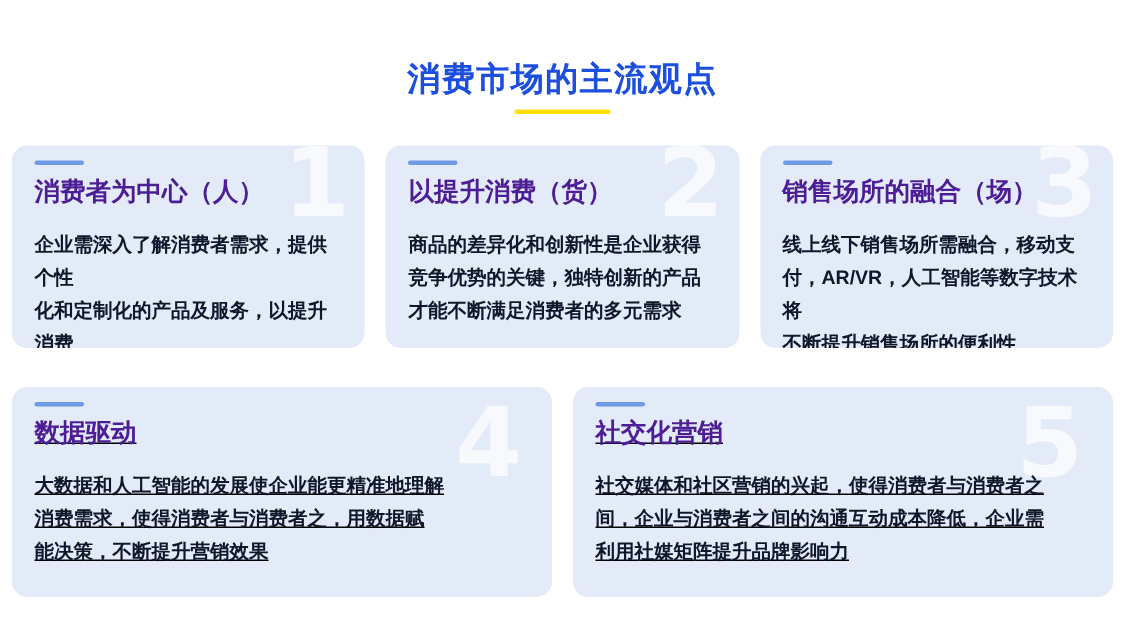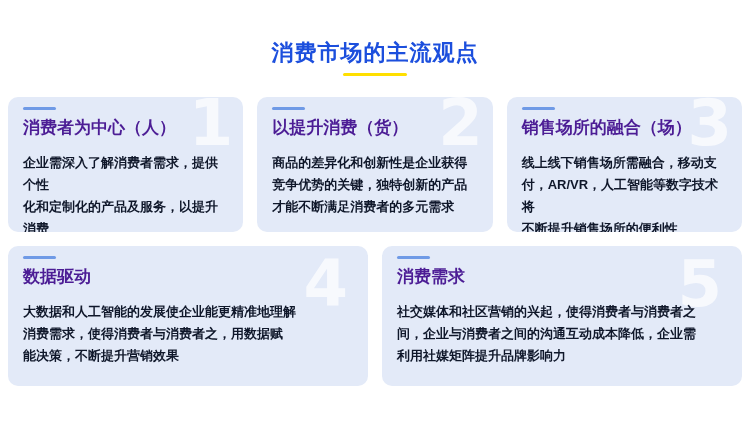--- a/index.html
+++ b/index.html
@@ -30,21 +30,21 @@
     margin: 7px auto 0 auto;
     border-radius: 2px;
   }
   .row {
     display: flex;
     gap: 14px;
     padding: 0 8px;
     box-sizing: border-box;
   }
   .row1 { margin-top: 21px; }
-  .row2 { margin-top: 14px; }
+  .row2 { margin-top: 26px; text-decoration: underline; }
   .card {
     position: relative;
     flex: 1;
     background: #e3eaf8;
     border-radius: 10px;
     padding: 10px 15px 0 15px;
     box-sizing: border-box;
     overflow: hidden;
   }
   .row1 .card { height: 135px; }
@@ -134,21 +134,21 @@
       <div class="accent-line"></div>
       <div class="card-title">数据驱动</div>
       <div class="card-body">大数据和人工智能的发展使企业能更精准地理解
 消费需求，使得消费者与消费者之，用数据赋
 能决策，不断提升营销效果</div>
     </div>
 
     <div class="card">
       <div class="card-number">5</div>
       <div class="accent-line"></div>
-      <div class="card-title">消费需求</div>
+      <div class="card-title">社交化营销</div>
       <div class="card-body">社交媒体和社区营销的兴起，使得消费者与消费者之
 间，企业与消费者之间的沟通互动成本降低，企业需
 利用社媒矩阵提升品牌影响力</div>
     </div>
 
   </div>
 
 </div>
 
 </body></html>

